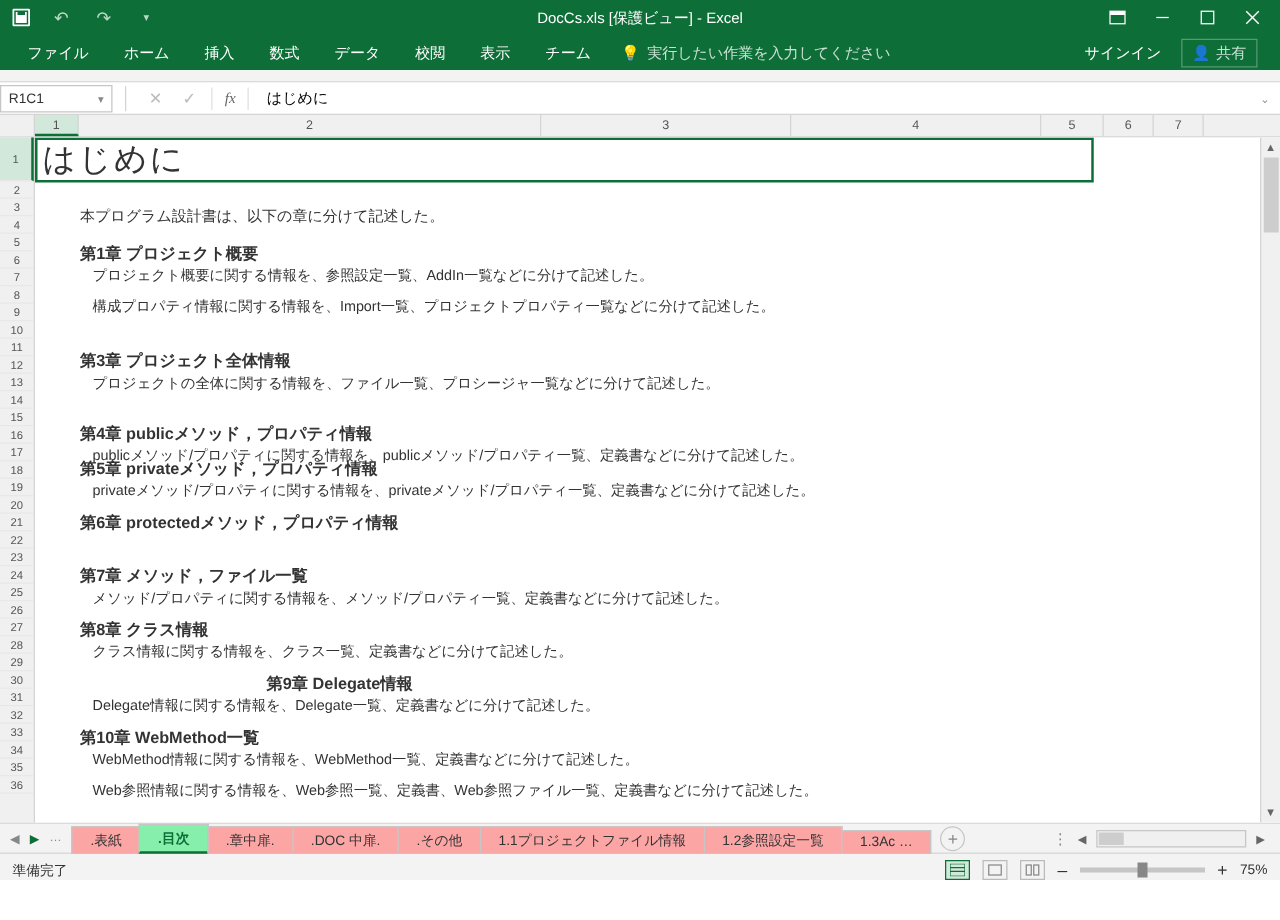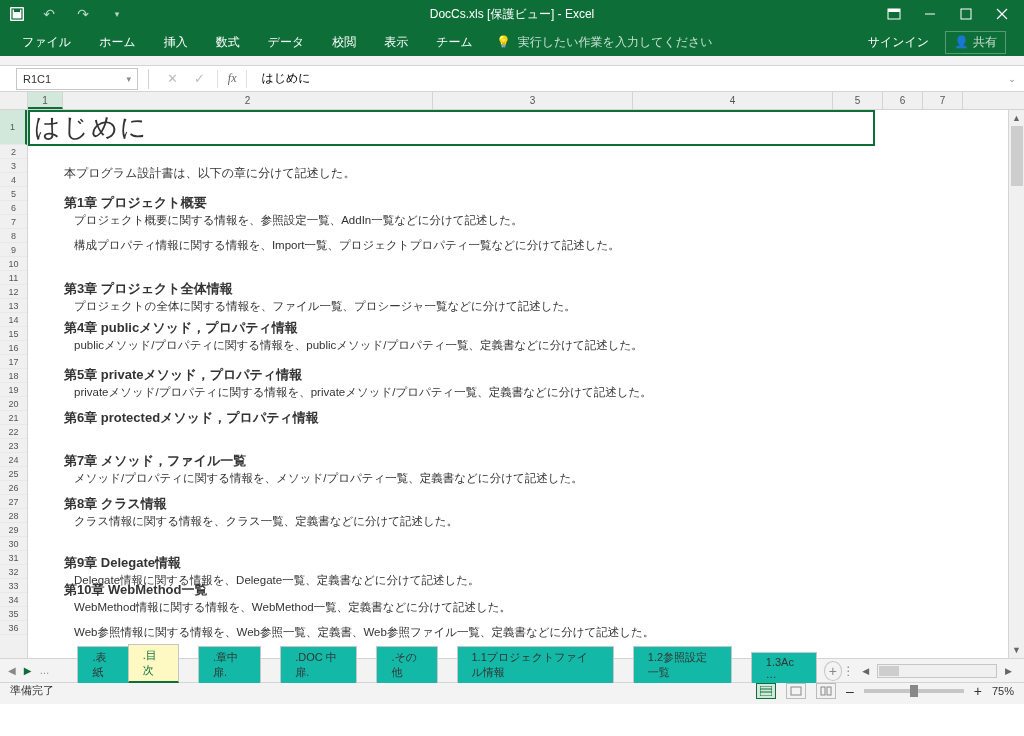--- a/index.html
+++ b/index.html
@@ -12,21 +12,21 @@
   .title-right { margin-left: auto; display: flex; align-items: center; gap: 20px; padding-right: 14px; }
   .win-btn { width: 16px; height: 16px; display: flex; align-items: center; justify-content: center; cursor: pointer; }
   .ribbon-tabs { height: 28px; background: #0e6e38; display: flex; align-items: center; padding: 0 8px; gap: 0; color: #fff; font-size: 12px; }
   .ribbon-tab { padding: 0 14px; height: 28px; display: flex; align-items: center; cursor: pointer; }
   .ribbon-tab.file { padding: 0 14px; }
   .tell-me { display: flex; align-items: center; gap: 6px; margin-left: 10px; color: #c8e0d2; }
   .ribbon-right { margin-left: auto; display: flex; align-items: center; gap: 16px; padding-right: 10px; }
   .share-btn { border: 1px solid rgba(255,255,255,0.3); padding: 2px 8px; display: flex; align-items: center; gap: 4px; color: #c8e0d2; }
   .ribbon-area { height: 10px; background: #f3f3f3; border-bottom: 1px solid #d4d4d4; }
   .formula-bar { height: 26px; background: #fff; border-bottom: 1px solid #d4d4d4; display: flex; align-items: center; }
-  .name-box { width: 122px; height: 22px; margin-left: 16px; border: 1px solid #c6c6c6; display: flex; align-items: center; padding: 0 6px; font-size: 11px; position: relative; }
+  .name-box { width: 90px; height: 22px; margin-left: 0; border: 1px solid #c6c6c6; display: flex; align-items: center; padding: 0 6px; font-size: 11px; position: relative; }
   .name-box-dd { margin-left: auto; color: #888; font-size: 9px; }
   .fx-divider { width: 1px; height: 20px; background: #d4d4d4; margin: 0 10px; }
   .fx-btn { color: #bdbdbd; font-size: 13px; padding: 0 8px; }
   .fx-label { font-style: italic; color: #666; font-family: "Times New Roman", serif; padding: 0 6px; }
   .fx-sep { width: 1px; height: 18px; background: #e0e0e0; margin: 0 4px; }
   .formula-input { flex: 1; padding: 0 10px; font-size: 12px; border: none; outline: none; height: 22px; }
   .formula-expand { width: 18px; color: #888; font-size: 9px; text-align: center; padding-right: 6px;}
   .col-headers { height: 18px; background: #f0f0f0; border-bottom: 1px solid #d4d4d4; display: flex; position: relative; }
   .select-all-corner { width: 28px; border-right: 1px solid #d4d4d4; background: #f0f0f0; }
   .col-header { border-right: 1px solid #d4d4d4; text-align: center; font-size: 10px; color: #555; line-height: 18px; }
@@ -41,27 +41,27 @@
   .title-cell { position: absolute; left: 6px; top: 0px; font-size: 26px; font-weight: 500; font-family: "MS PMincho", serif; letter-spacing: 2px; }
   .intro-text { position: absolute; left: 36px; top: 55px; font-size: 12px; }
   .chapter-block { position: absolute; left: 36px; }
   .chapter-title { font-size: 13px; font-weight: bold; font-family: "MS PGothic", sans-serif; }
   .chapter-desc { font-size: 11.5px; padding-left: 10px; margin-top: 1px; font-family: "MS PGothic", sans-serif; }
   .sheet-tabs-bar { height: 24px; background: #f3f3f3; border-top: 1px solid #d4d4d4; display: flex; align-items: center; }
   .tab-nav { display: flex; padding: 0 8px; gap: 8px; color: #888; }
   .tab-nav span { cursor: pointer; font-size: 10px; }
   .sheet-tabs { display: flex; height: 24px; align-items: flex-end; }
   .sheet-tab { padding: 3px 14px; border: 1px solid #c6c6c6; border-bottom: none; background: #fff; font-size: 11px; margin-right: -1px; cursor: pointer; position: relative; }
-  .sheet-tab.inactive { background: #14b8a6; border-top: 1px solid #c6c6c6; margin-left: 20px; }
-  .sheet-tab.active { background: #fef9c3; border-bottom: 2px solid #0e6e38; color: #0e6e38; font-weight: 400; }
+  .sheet-tab.inactive { background: #fca5a5; border-top: 1px solid #c6c6c6; }
+  .sheet-tab.active { background: #86efac; border-bottom: 2px solid #0e6e38; color: #0e6e38; font-weight: 700; }
   .new-sheet { width: 20px; height: 20px; border: 1px solid #c6c6c6; border-radius: 50%; display: flex; align-items: center; justify-content: center; margin-left: 8px; color: #888; cursor: pointer; font-size: 14px; }
   .tab-scroll { margin-left: auto; display: flex; align-items: center; padding-right: 8px; gap: 4px; }
   .h-scrollbar { width: 120px; height: 14px; border: 1px solid #c6c6c6; background: #f0f0f0; position: relative; }
   .h-scrollbar-thumb { position: absolute; left: 1px; top: 1px; width: 20px; height: 10px; background: #cdcdcd; }
-  .status-bar { height: 22px; background: #f3f3f3; border-top: 1px solid #d4d4d4; display: flex; align-items: flex-start; padding: 0 10px; font-size: 11px; gap: 33px; }
+  .status-bar { height: 22px; background: #f3f3f3; border-top: 1px solid #d4d4d4; display: flex; align-items: flex-end; padding: 0 10px; font-size: 11px; gap: 33px; }
   .status-right { margin-left: auto; display: flex; align-items: center; gap: 10px; }
   .view-btn { width: 20px; height: 16px; border: 1px solid #bbb; display: flex; align-items: center; justify-content: center; font-size: 9px; color: #666; }
   .view-btn.active { background: #d2e8db; border-color: #0e6e38; }
   .zoom-slider { width: 100px; height: 4px; background: #c6c6c6; position: relative; }
   .zoom-slider::before { content:""; position:absolute; left:50%; top:-3px; width:1px; height:10px; background:#888; }
   .zoom-thumb { position: absolute; left: 46px; top: -4px; width: 8px; height: 12px; background: #888; }
   .vscroll { position: absolute; right: 0; top: 0; width: 16px; height: 100%; background: #f0f0f0; border-left: 1px solid #d4d4d4; }
   .vscroll-arrow { height: 16px; text-align: center; font-size: 9px; color: #666; line-height: 16px; }
   .vscroll-thumb { position: absolute; top: 16px; left: 2px; width: 12px; height: 60px; background: #cdcdcd; }
 </style>
@@ -207,40 +207,40 @@
           <div class="chapter-title">第1章 プロジェクト概要</div>
           <div class="chapter-desc">プロジェクト概要に関する情報を、参照設定一覧、AddIn一覧などに分けて記述した。</div>
         </div>
         <div class="chapter-block" style="top: 127px;">
           <div class="chapter-desc">構成プロパティ情報に関する情報を、Import一覧、プロジェクトプロパティ一覧などに分けて記述した。</div>
         </div>
         <div class="chapter-block" style="top: 170px;">
           <div class="chapter-title">第3章 プロジェクト全体情報</div>
           <div class="chapter-desc">プロジェクトの全体に関する情報を、ファイル一覧、プロシージャ一覧などに分けて記述した。</div>
         </div>
-        <div class="chapter-block" style="top: 209px;">
+        <div class="chapter-block" style="top: 228px;">
           <div class="chapter-title">第4章 publicメソッド，プロパティ情報</div>
           <div class="chapter-desc">publicメソッド/プロパティに関する情報を、publicメソッド/プロパティ一覧、定義書などに分けて記述した。</div>
         </div>
         <div class="chapter-block" style="top: 256px;">
           <div class="chapter-title">第5章 privateメソッド，プロパティ情報</div>
           <div class="chapter-desc">privateメソッド/プロパティに関する情報を、privateメソッド/プロパティ一覧、定義書などに分けて記述した。</div>
         </div>
         <div class="chapter-block" style="top: 299px; text-align: center;">
           <div class="chapter-title">第6章 protectedメソッド，プロパティ情報</div>
         </div>
         <div class="chapter-block" style="top: 342px;">
           <div class="chapter-title">第7章 メソッド，ファイル一覧</div>
           <div class="chapter-desc">メソッド/プロパティに関する情報を、メソッド/プロパティ一覧、定義書などに分けて記述した。</div>
         </div>
         <div class="chapter-block" style="top: 385px;">
           <div class="chapter-title">第8章 クラス情報</div>
           <div class="chapter-desc">クラス情報に関する情報を、クラス一覧、定義書などに分けて記述した。</div>
         </div>
-        <div class="chapter-block" style="top: 444px;">
+        <div class="chapter-block" style="top: 428px; text-align: center;">
           <div class="chapter-title">第9章 Delegate情報</div>
           <div class="chapter-desc">Delegate情報に関する情報を、Delegate一覧、定義書などに分けて記述した。</div>
         </div>
         <div class="chapter-block" style="top: 471px;">
           <div class="chapter-title">第10章 WebMethod一覧</div>
           <div class="chapter-desc">WebMethod情報に関する情報を、WebMethod一覧、定義書などに分けて記述した。</div>
         </div>
         <div class="chapter-block" style="top: 514px;">
           <div class="chapter-desc">Web参照情報に関する情報を、Web参照一覧、定義書、Web参照ファイル一覧、定義書などに分けて記述した。</div>
         </div>

